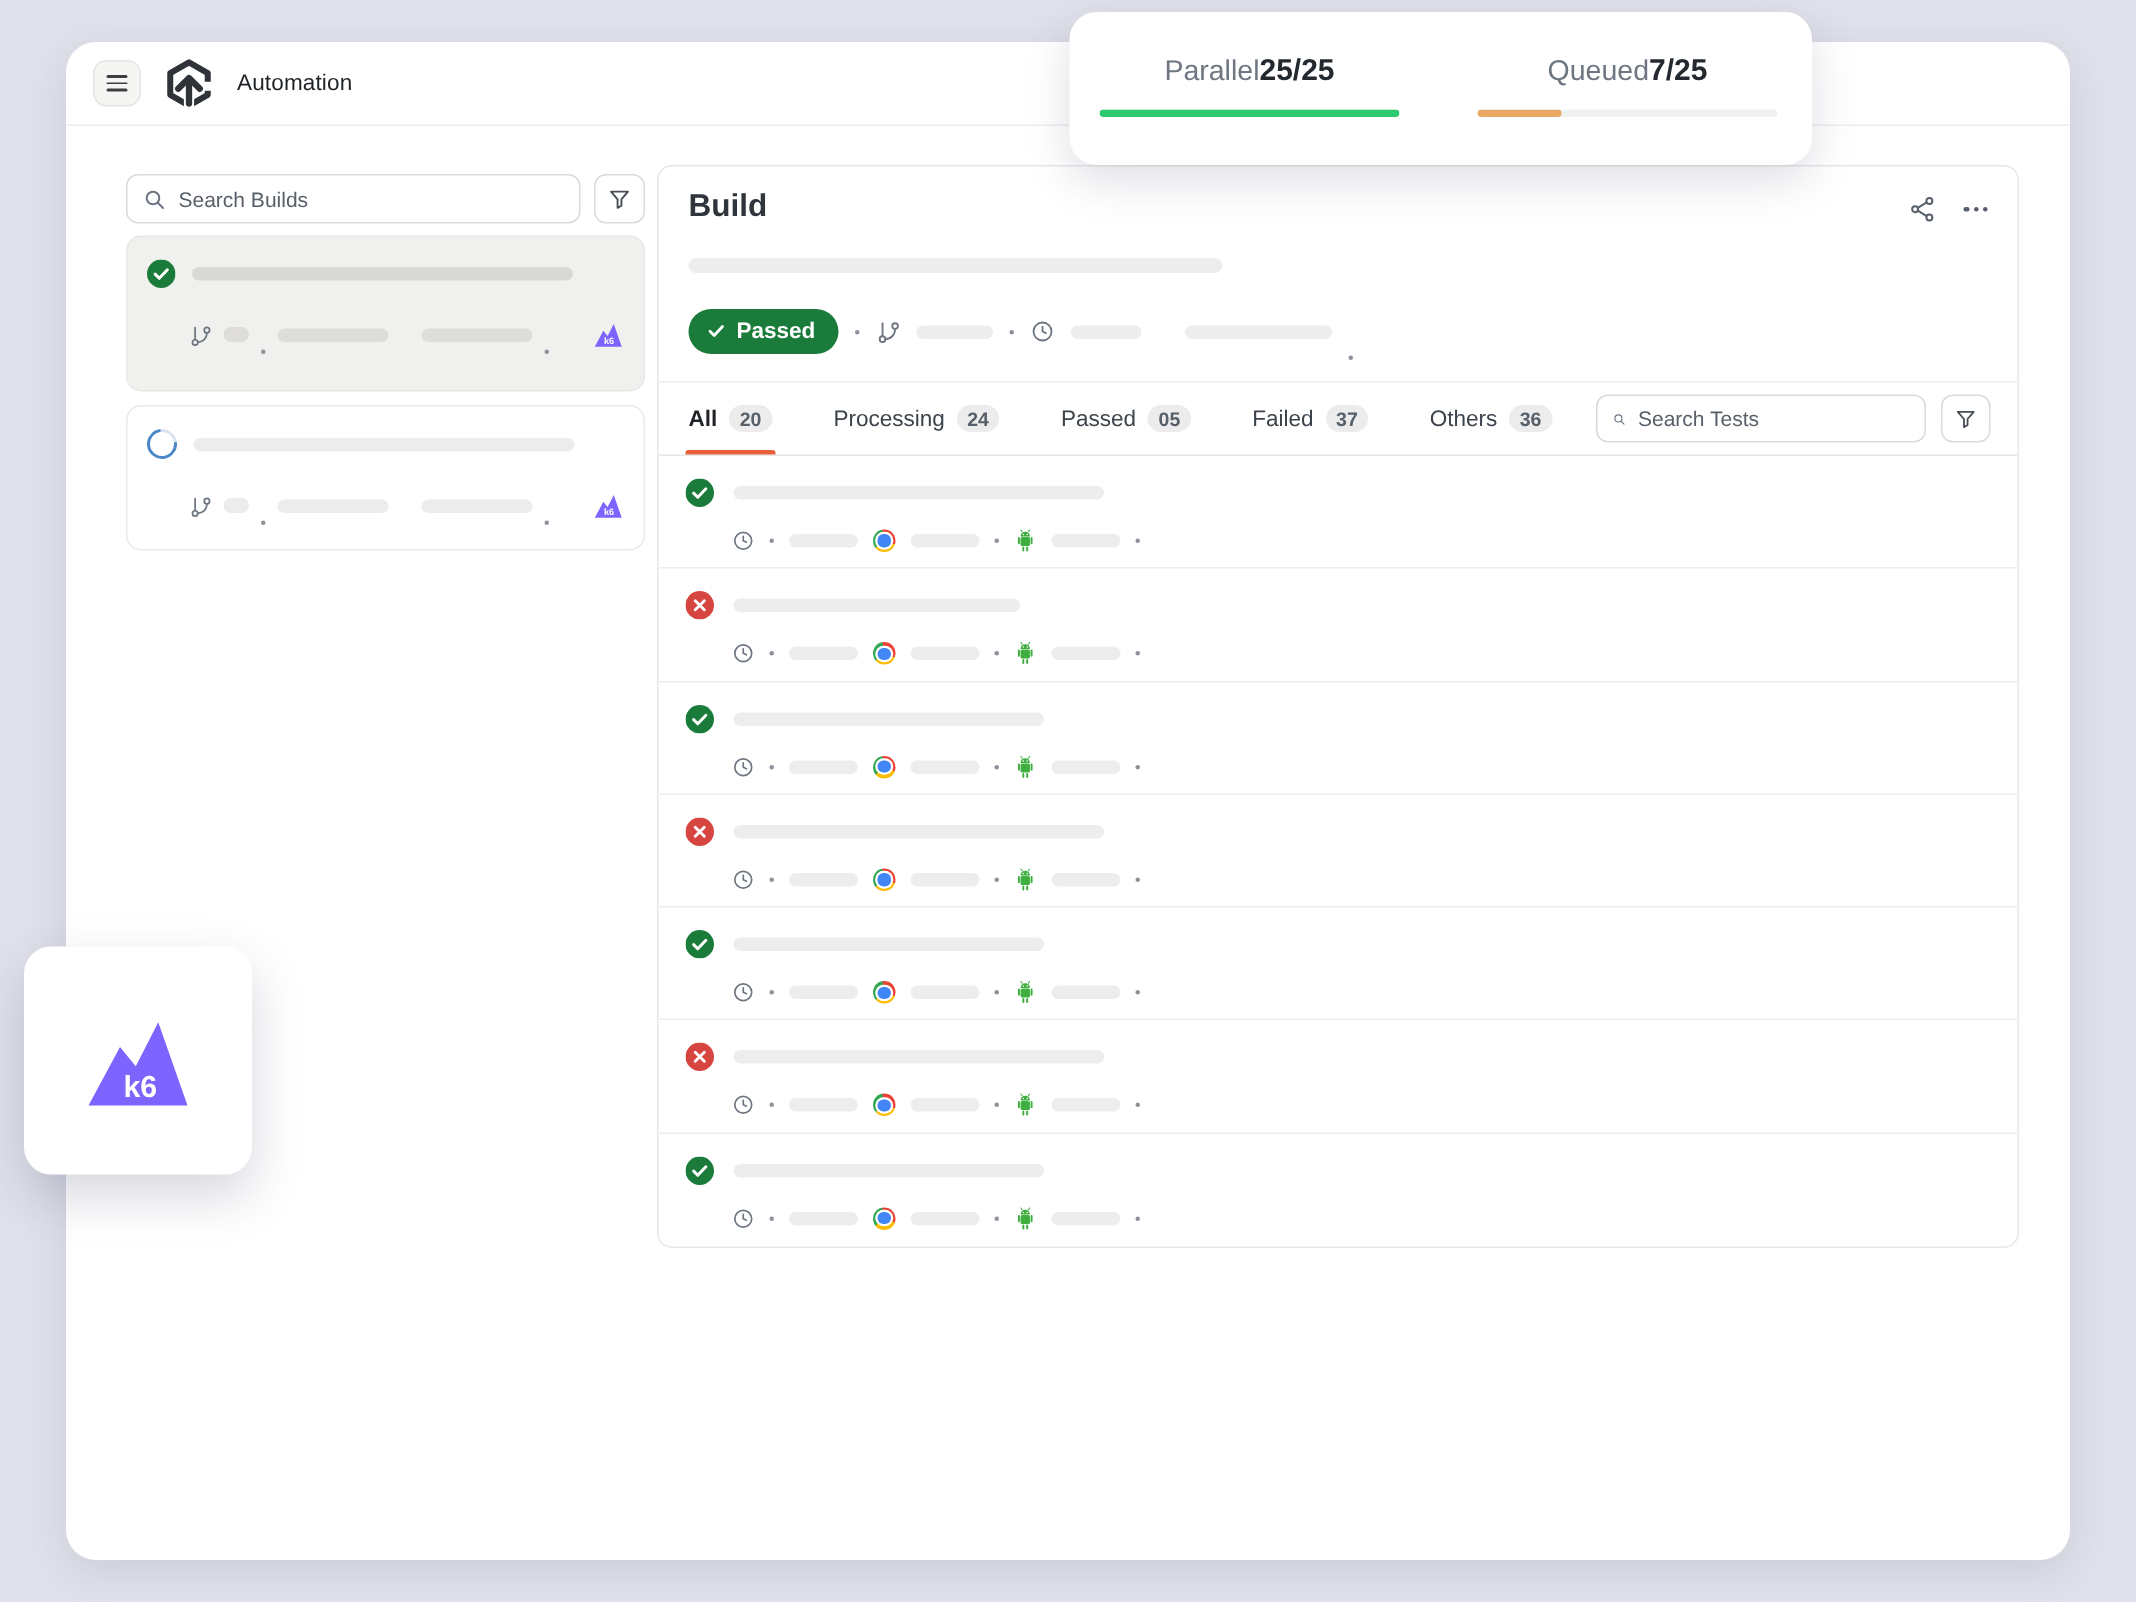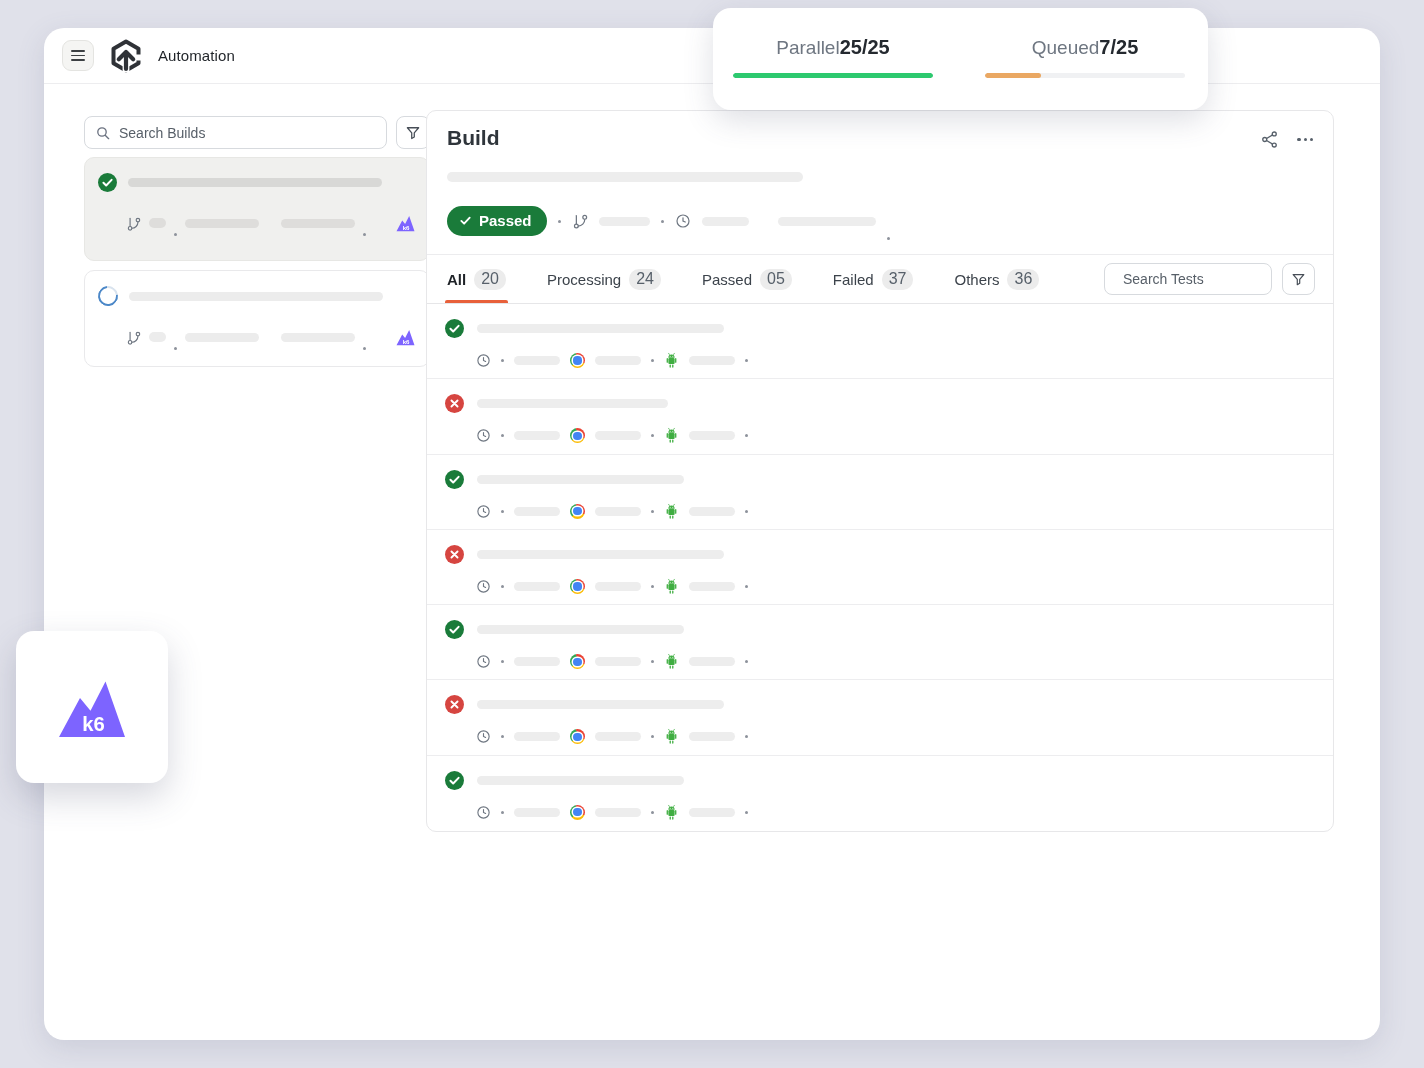--- a/index.html
+++ b/index.html
@@ -73,21 +73,21 @@
     width:20px; height:20px; border-radius:50%; flex:none;
     border:2.6px solid #4c88c8; border-top-color:#d9e3ee;
     transform:rotate(38deg); animation:spin 1.1s linear infinite;
   }
   @keyframes spin { to { transform:rotate(398deg); } }
 
   .status-ic { width:19px; height:19px; flex:none; display:block; }
 
   
   .main-panel {
-    position:absolute; left:382px; top:82px; width:908px;
+    position:absolute; left:394px; top:82px; width:908px;
     border:1px solid #e7e7e9; border-radius:10px; background:#fff;
   }
   .panel-head { padding:15px 20px 0 20px; height:144px; border-bottom:1px solid #ececee; }
   .head-top { display:flex; align-items:flex-start; }
   .panel-title { font-size:21px; font-weight:700; color:#2f353b; }
   .head-actions { margin-left:auto; display:flex; align-items:center; gap:18px; padding-top:4px; }
   .share-icon, .more-icon { cursor:pointer; display:flex; align-items:center; gap:3px; }
   .more-icon span { width:3.2px; height:3.2px; border-radius:50%; background:#57606a; }
   .head-sk { width:356px; height:10px; border-radius:5px; background:#ededed; margin-top:22px; }
   .head-meta { display:flex; align-items:center; gap:11px; margin-top:24px; }
@@ -101,30 +101,30 @@
   .tabs-row {
     height:49px; display:flex; align-items:center; padding:0 18px 0 20px;
     border-bottom:1px solid #e6e6e8; position:relative;
   }
   .tabs { display:flex; align-items:stretch; gap:41px; height:100%; }
   .tab {
     display:flex; align-items:center; gap:8px; cursor:pointer; position:relative;
     font-size:15px; color:#3c434b;
   }
   .tab .count {
-    background:#ececec; color:#57606a; font-size:16px; font-weight:400;
+    background:#ececec; color:#57606a; font-size:13px; font-weight:700;
     border-radius:10px; padding:2.5px 7px; line-height:1;
   }
   .tab.active { font-weight:700; color:#1f2328; }
   .tab.active::after {
     content:""; position:absolute; left:-2px; right:-2px; bottom:0; height:3px;
     background:#e8603a; border-radius:2px 2px 0 0;
   }
   .tabs-right { margin-left:auto; display:flex; gap:10px; align-items:center; }
-  .tabs-right .search-box { width:168px; height:32px; }
+  .tabs-right .search-box { width:220px; height:32px; }
 
   
   .test-row { height:75.3px; border-bottom:1px solid #ededef; padding:15px 18px 0 18px; }
   .test-row:last-child { border-bottom:none; }
   .tr-top { display:flex; align-items:center; gap:13px; }
   .tr-title-sk { height:9px; border-radius:5px; background:#ededed; }
   .tr-meta { display:flex; align-items:center; gap:10px; margin:14px 0 0 31px; }
   .tr-sk { width:46px; height:9px; border-radius:5px; background:#ededed; }
 
   .chrome-icon { position:relative; width:15px; height:15px; border-radius:50%; flex:none;

